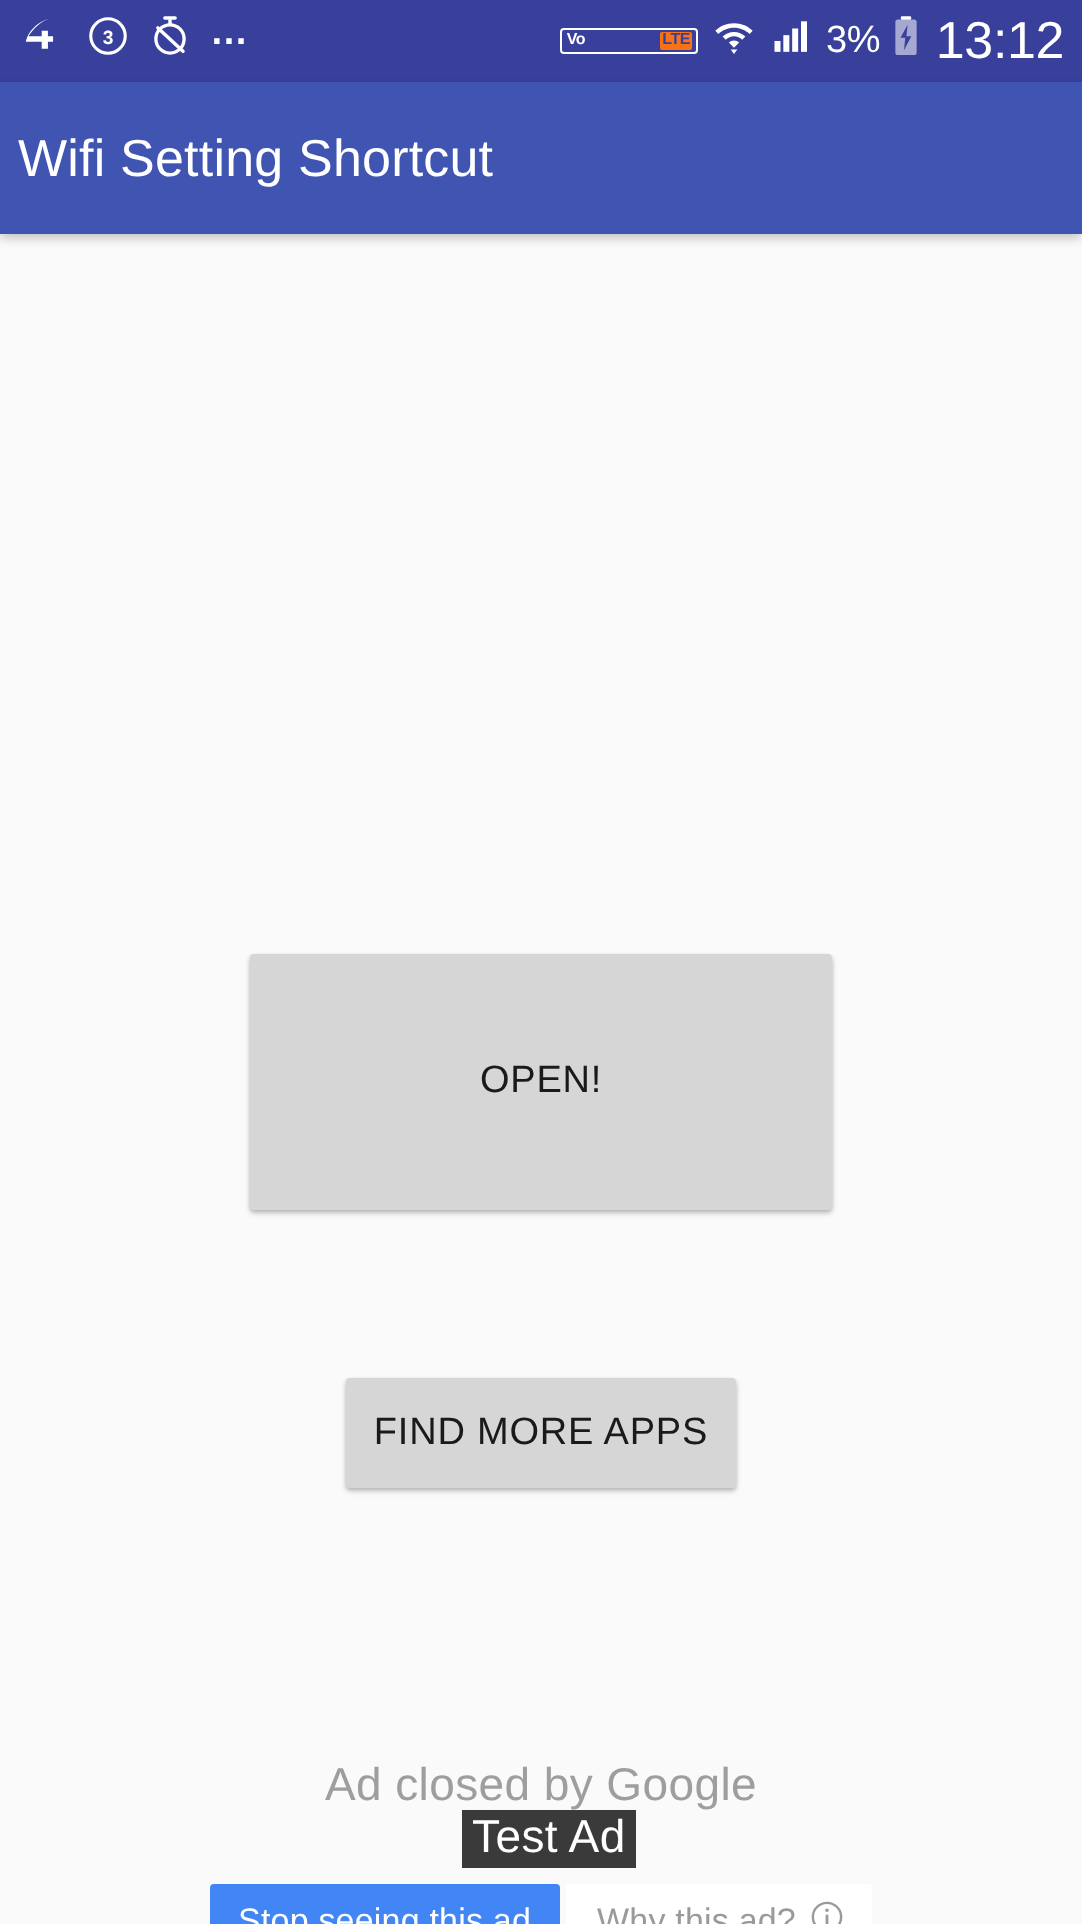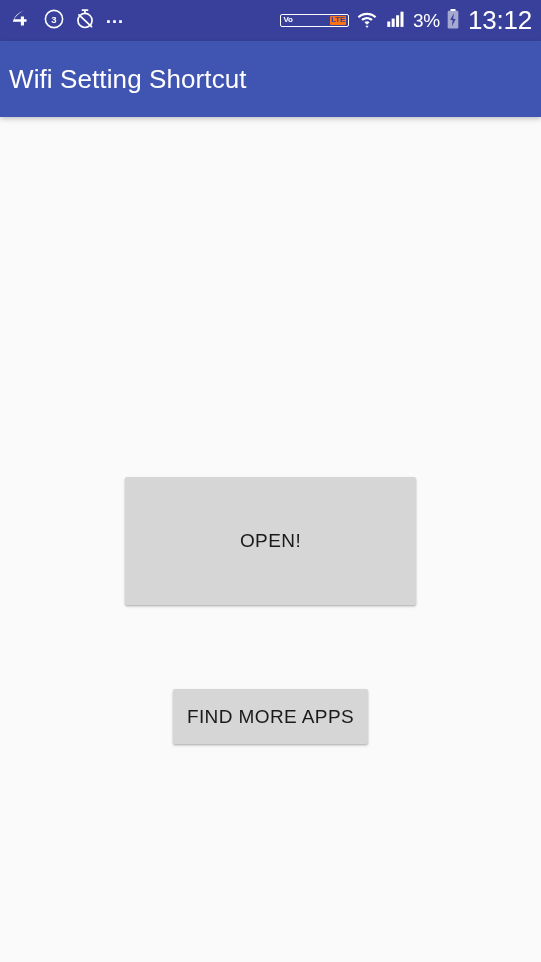--- a/index.html
+++ b/index.html
@@ -298,13 +298,35 @@
 <div class="app-bar">
   <div class="app-bar-title">Wifi Setting Shortcut</div>
 </div>
 
 <div class="content">
 
   <button class="btn-open">OPEN!</button>
 
   <button class="btn-find">FIND MORE APPS</button>
 
+  <div class="ad-area">
+
+    <div class="ad-closed-text">Ad closed by Google</div>
+
+    <div class="test-ad-badge">Test Ad</div>
+
+    <div class="ad-buttons">
+
+      <button class="btn-stop-ad">Stop seeing this ad</button>
+
+      <button class="btn-why-ad">
+        <span>Why this ad?</span>
+        <span>
+          <svg width="17" height="17" viewBox="0 0 24 24" aria-hidden="true">
+            <circle cx="12" cy="12" r="10" fill="none" stroke="#9a9a9a" stroke-width="1.7"></circle>
+            <circle cx="12" cy="7.3" r="1.25" fill="#9a9a9a"></circle>
+            <rect x="11" y="10.2" width="2" height="7.2" rx="0.9" fill="#9a9a9a"></rect>
+          </svg>
+        </span>
+      </button>
+    </div>
+  </div>
 </div>
 
 </body></html>

